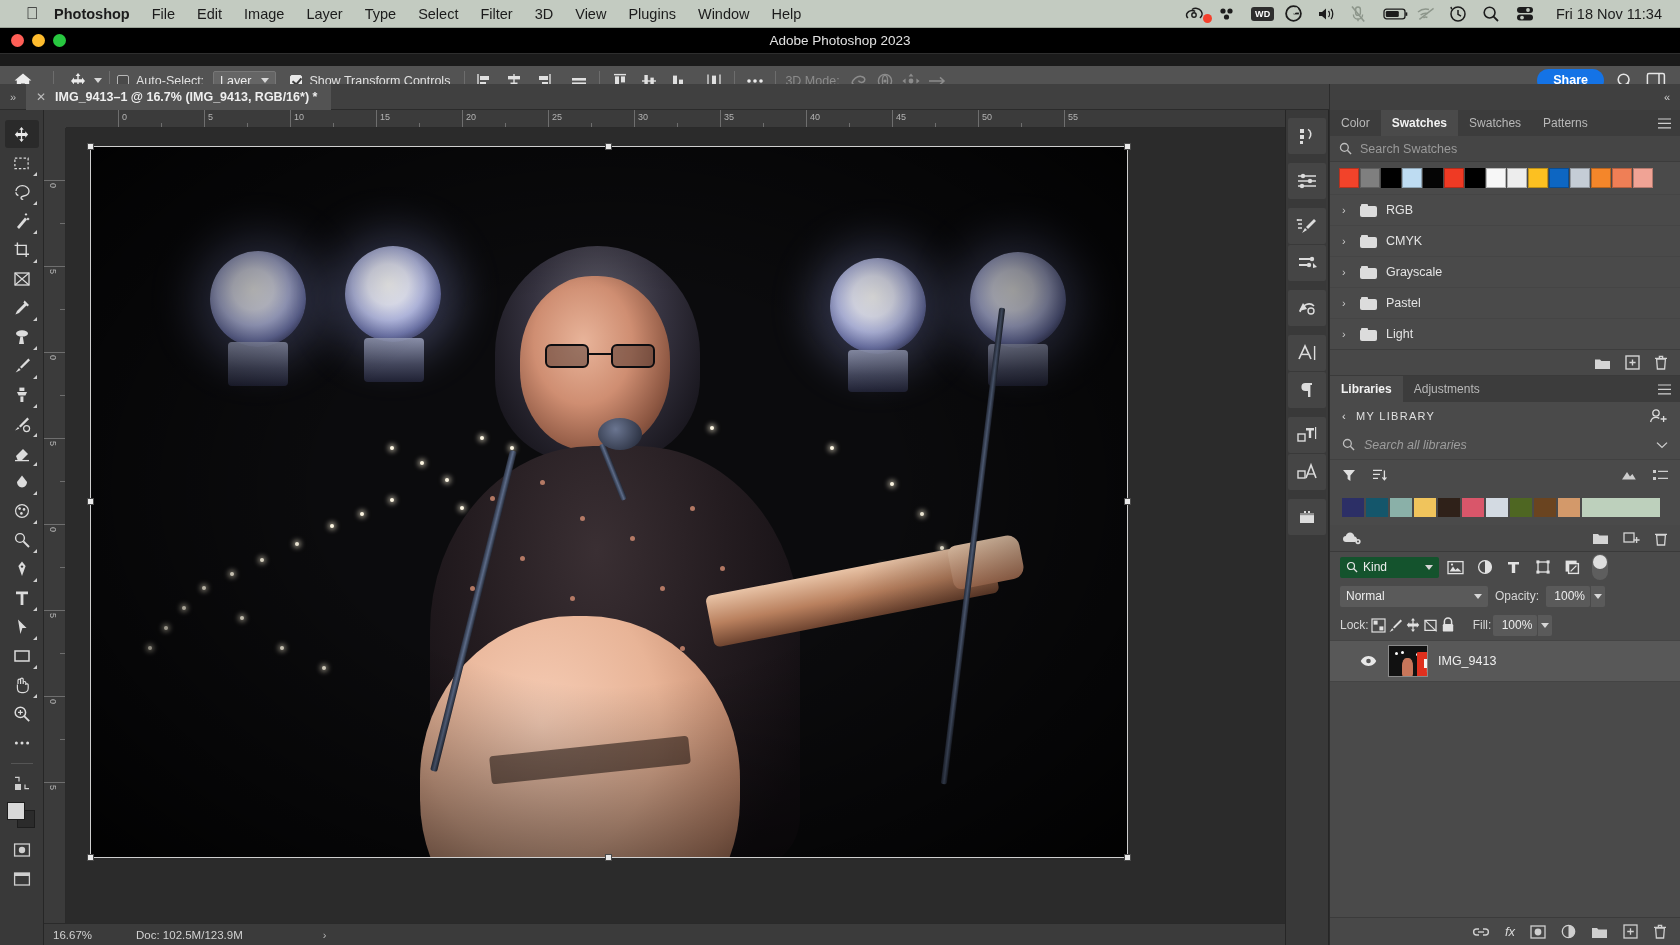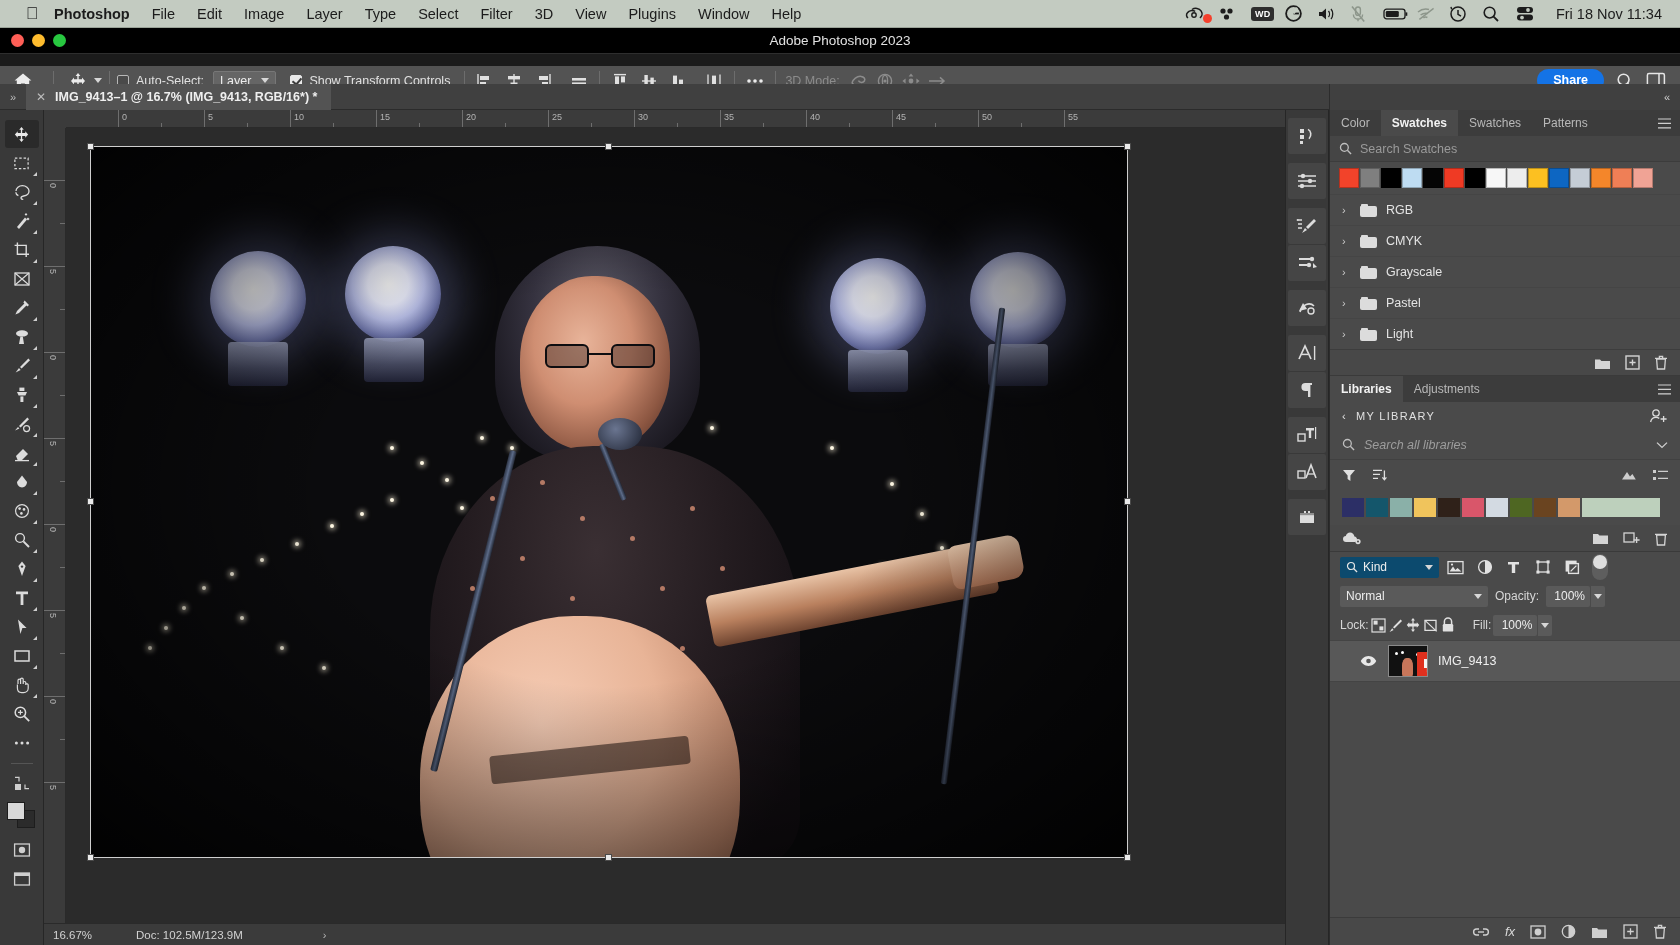--- a/index.html
+++ b/index.html
@@ -302,21 +302,21 @@
   .lib-tools .right { margin-left: auto; display: flex; gap: 16px; }
   .lib-swatches { display: flex; padding: 8px 12px; gap: 2px; }
   .lib-swatches i { height: 19px; width: 22px; display: block; }
   .lib-swatches i.wide { width: 78px; }
   .lib-footer { height: 26px; display: flex; align-items: center; padding: 0 12px; background: #484848; }
   .lib-footer .right { margin-left: auto; display: flex; gap: 14px; align-items: center; }
 
   
   .layers-filter { height: 30px; display: flex; align-items: center; gap: 4px; padding: 0 10px; }
   .kind-select {
-    background: #0c4a6e; border-radius: 2px; height: 21px; width: 99px;
+    background: #14532d; border-radius: 2px; height: 21px; width: 99px;
     display: flex; align-items: center; gap: 5px; padding: 0 6px; font-size: 12px; color: #eee;
   }
   .kind-select .chev { margin-left: auto; }
   .filter-ico { width: 25px; height: 22px; display: flex; align-items: center; justify-content: center; }
   .toggle-pill {
     width: 16px; height: 26px; border-radius: 8px; background: #5e5e5e; position: relative; margin-left: 4px;
   }
   .toggle-pill::after { content: ""; position: absolute; left: 1px; top: 1px; width: 14px; height: 14px; border-radius: 50%; background: #dedede; }
   .blend-row { height: 28px; display: flex; align-items: center; gap: 7px; padding: 0 10px; font-size: 12px; }
   .blend-select {

